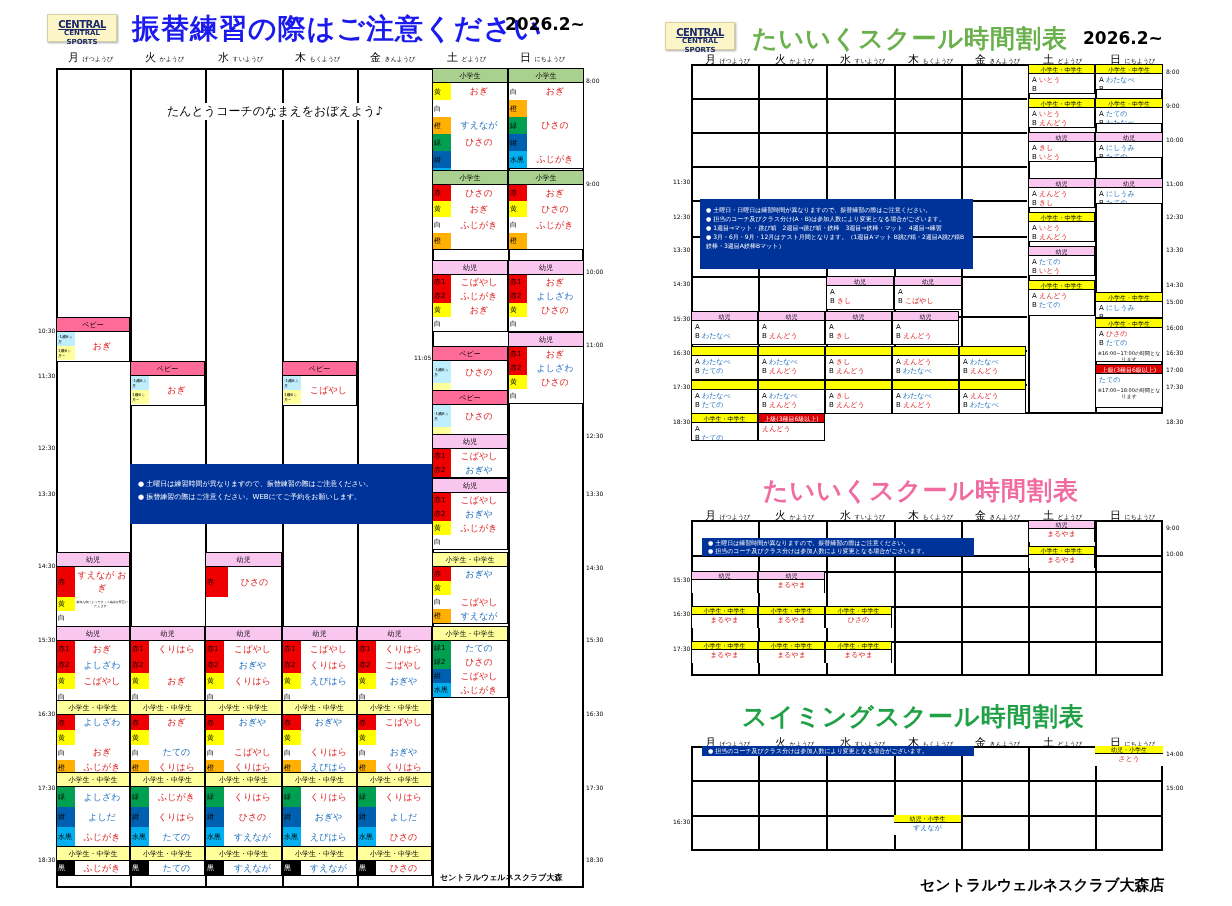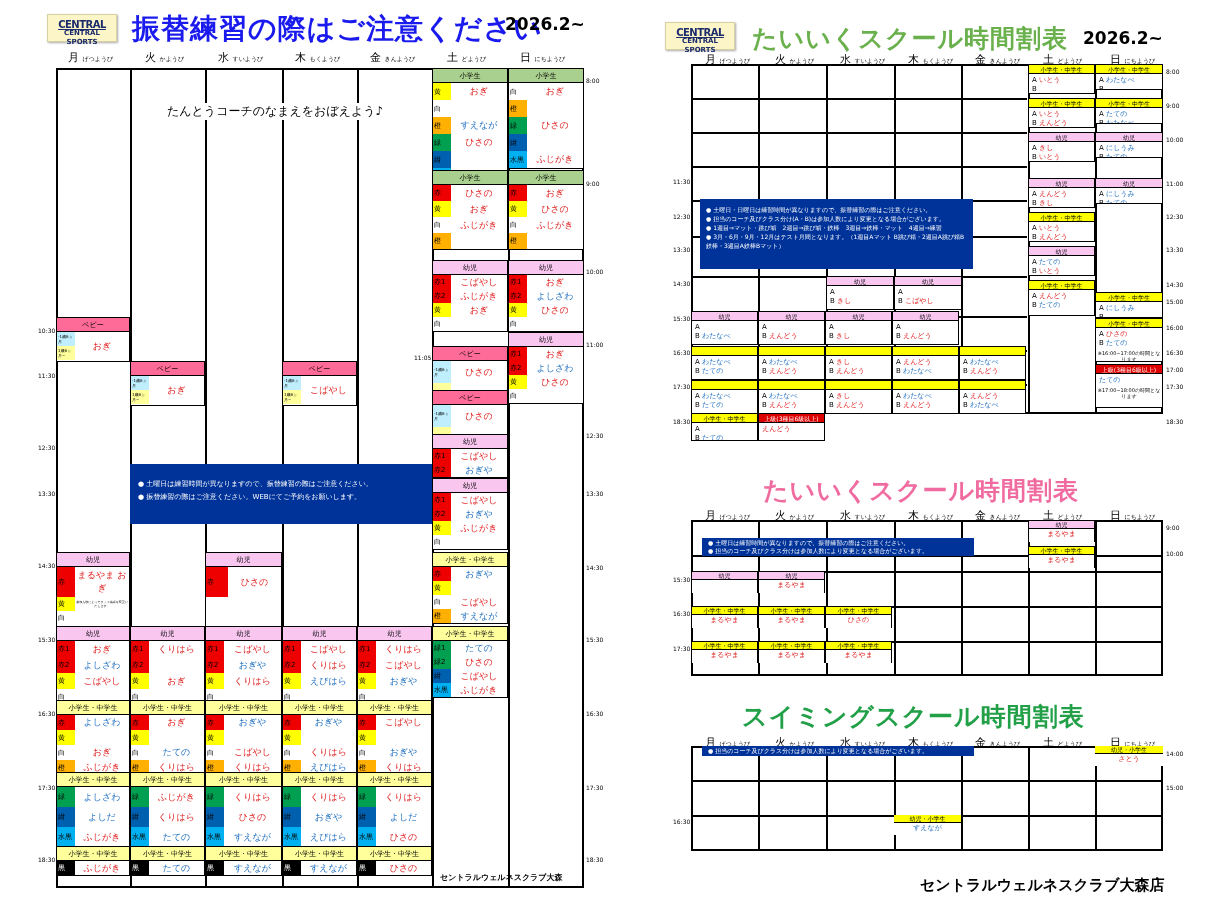--- a/index.html
+++ b/index.html
@@ -345,21 +345,21 @@
         <div class="nm r" style="margin-top:14px">こばやし</div>
       </div>
       <div class="row">
         <div class="tag c-ly" style="font-size:4px">1歳6ヵ月~</div>
       </div>
     </div>
     <div class="cell" style="left:56px;top:552px;width:74px;height:76px">
       <div class="hdr h-p">幼児</div>
       <div class="row" style="height:30px">
         <div class="tag c-red">赤</div>
-        <div class="nm r">まるやま おぎ</div>
+        <div class="nm r">すえなが おぎ</div>
       </div>
       <div class="row">
         <div class="tag c-yel">黄</div>
         <div class="nm" style="font-size:3px">参加人数によってクラス編成を変更いたします。</div>
       </div>
       <div class="row">
         <div class="tag">白</div>
       </div>
     </div>
     <div class="cell" style="left:205px;top:552px;width:77px;height:76px;border-bottom:none">

